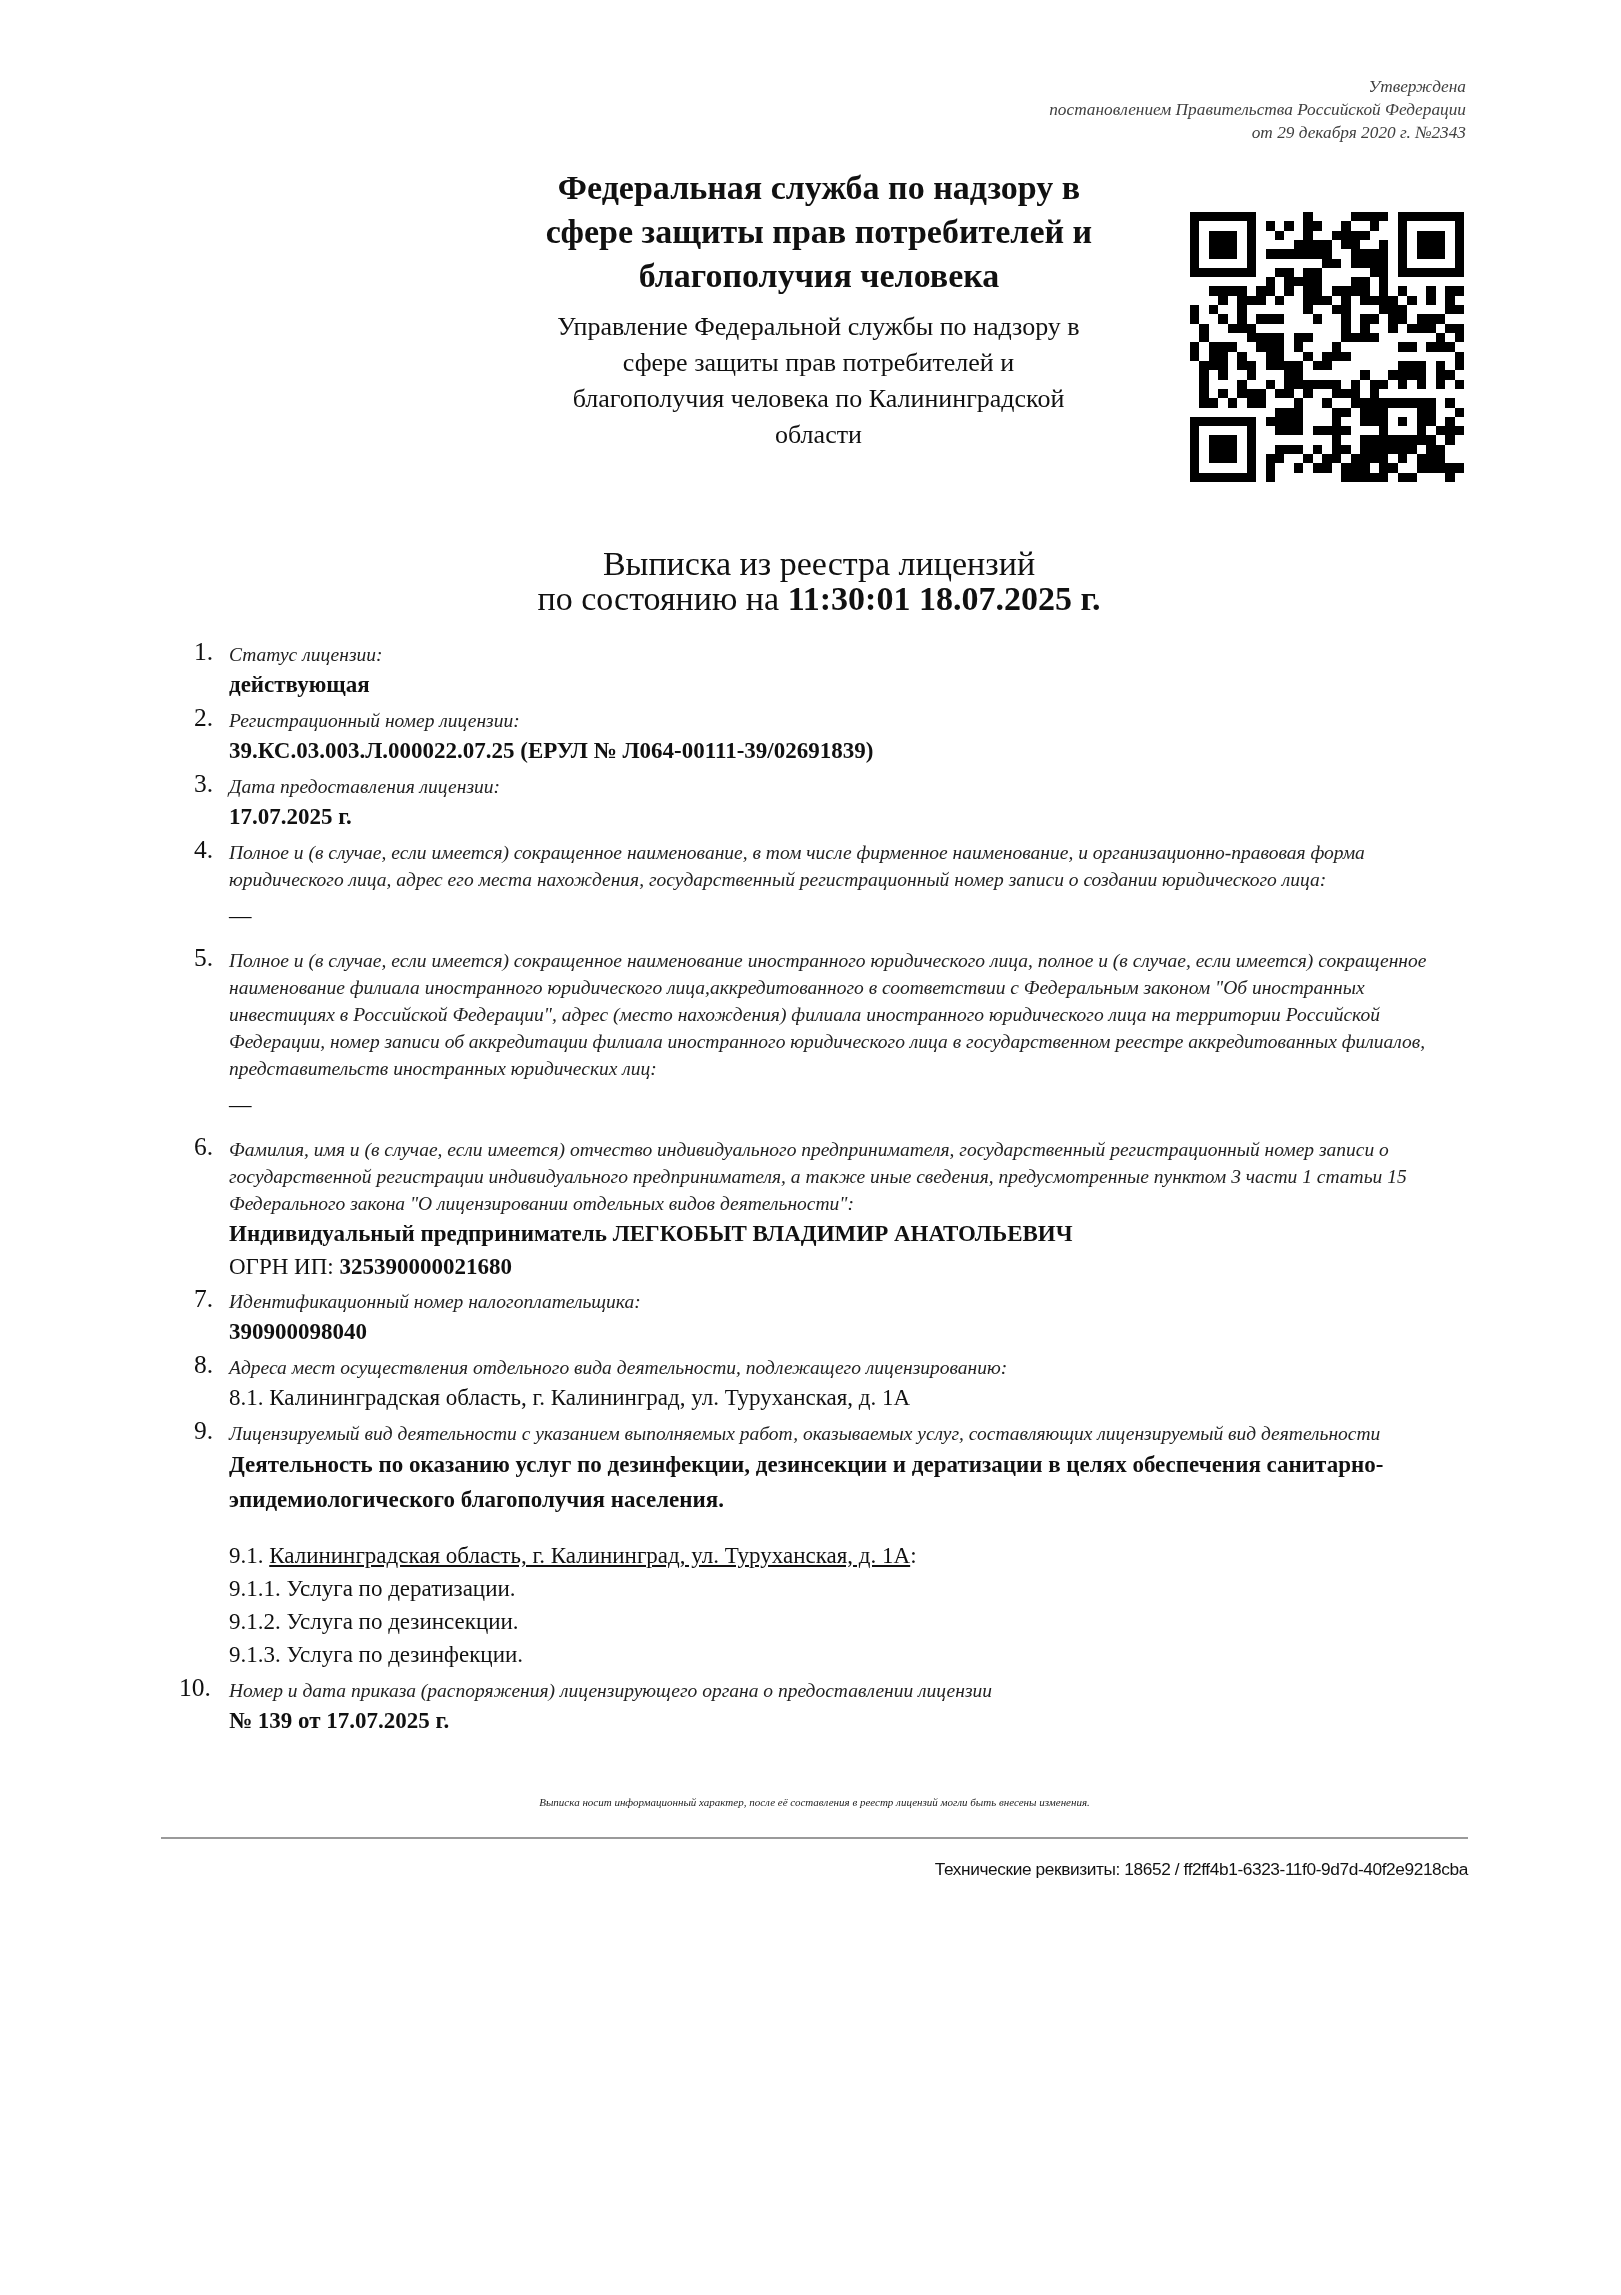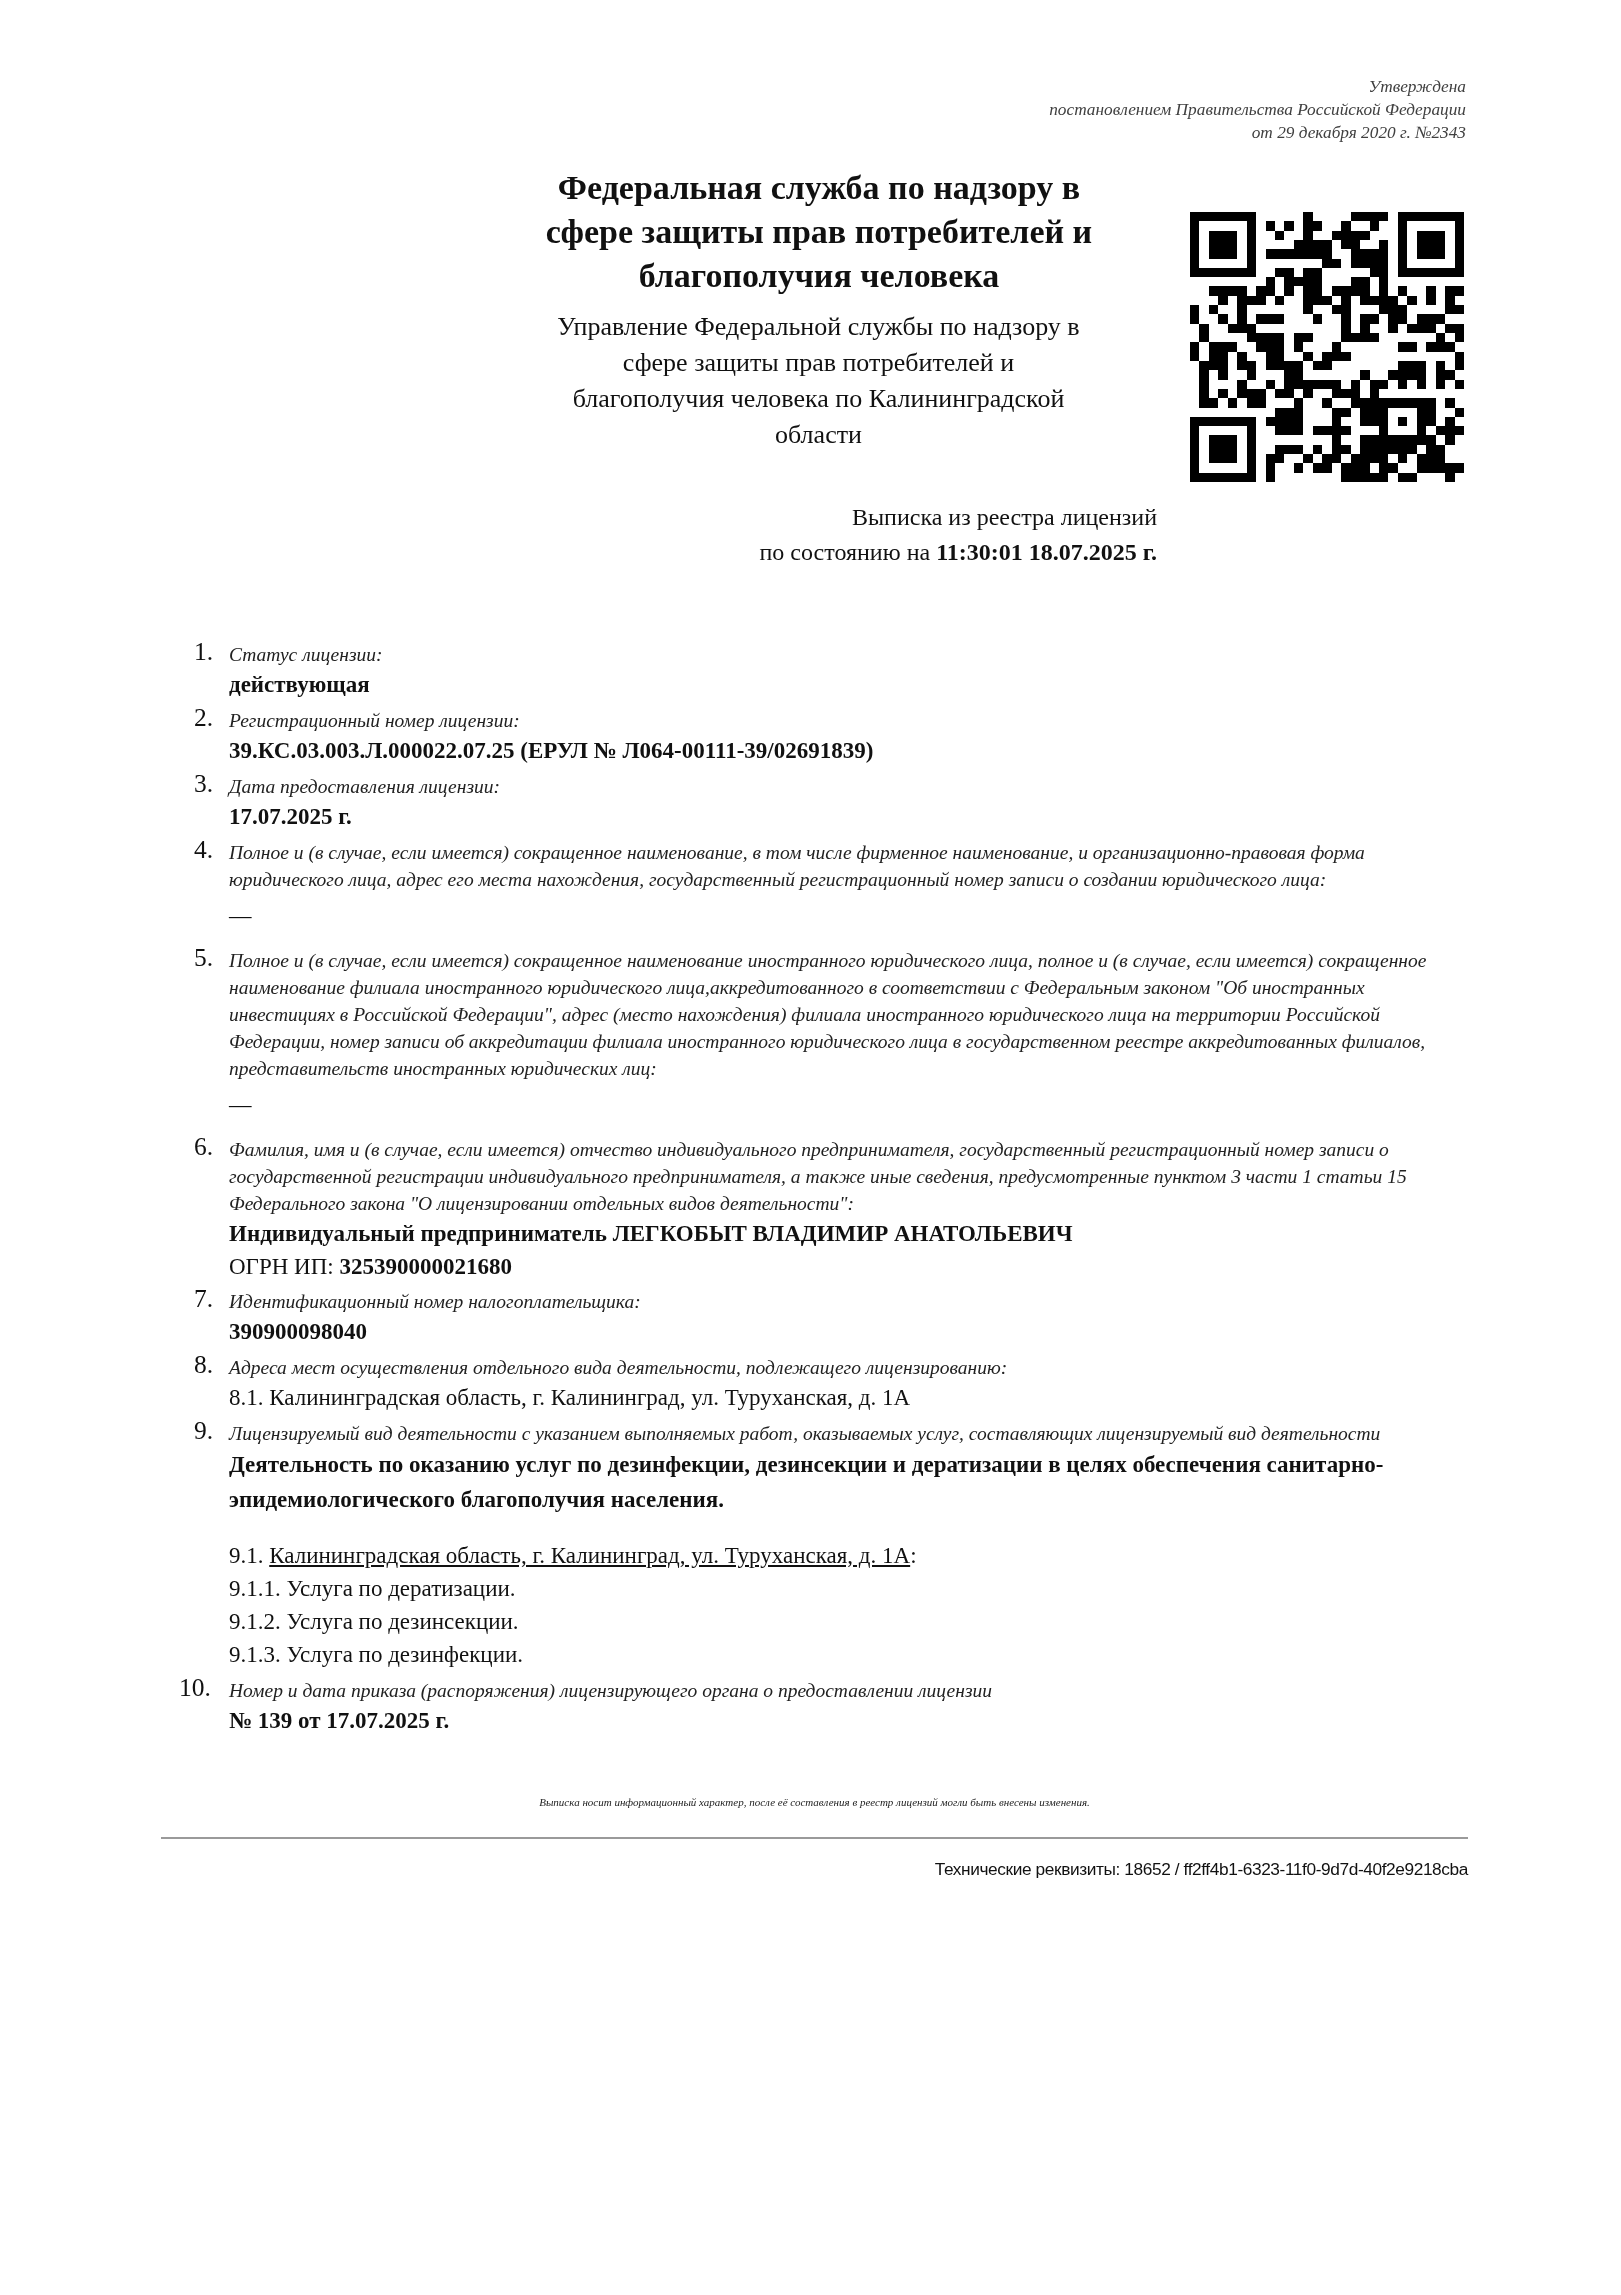--- a/index.html
+++ b/index.html
@@ -16,22 +16,22 @@
       text-align: center; font-weight: bold; font-size: 34px; line-height: 44px; margin-top: 16px;
     }
     .agency-sub {
       position: absolute; left: 488px; width: 661px; top: 309px;
       text-align: center; font-size: 26px; line-height: 36px;
     }
     .qr {
       position: absolute; left: 1190px; top: 212px; width: 274px; height: 270px;
     }
     .extract-title {
-      position: absolute; left: 481px; width: 676px; top: 500px;
-      text-align: right; font-size: 24px; line-height: 35px;
+      position: absolute; left: 481px; width: 676px; top: 546px;
+      text-align: center; font-size: 34px; line-height: 35px;
     }
     .extract-title b { font-weight: bold; }
     .items { position: absolute; left: 0; top: 638px; width: 1622px; }
     .item { position: relative; padding-left: 229px; padding-right: 154px; }
     .item .num {
       position: absolute; left: 194px; width: 30px; text-align: left;
       font-size: 25.5px; line-height: 28.5px; top: 0px;
     }
     .item.two-digit .num { left: 179px; }
     .label { font-style: italic; font-size: 19.5px; line-height: 27px; color: #222; padding-top: 3px; }

